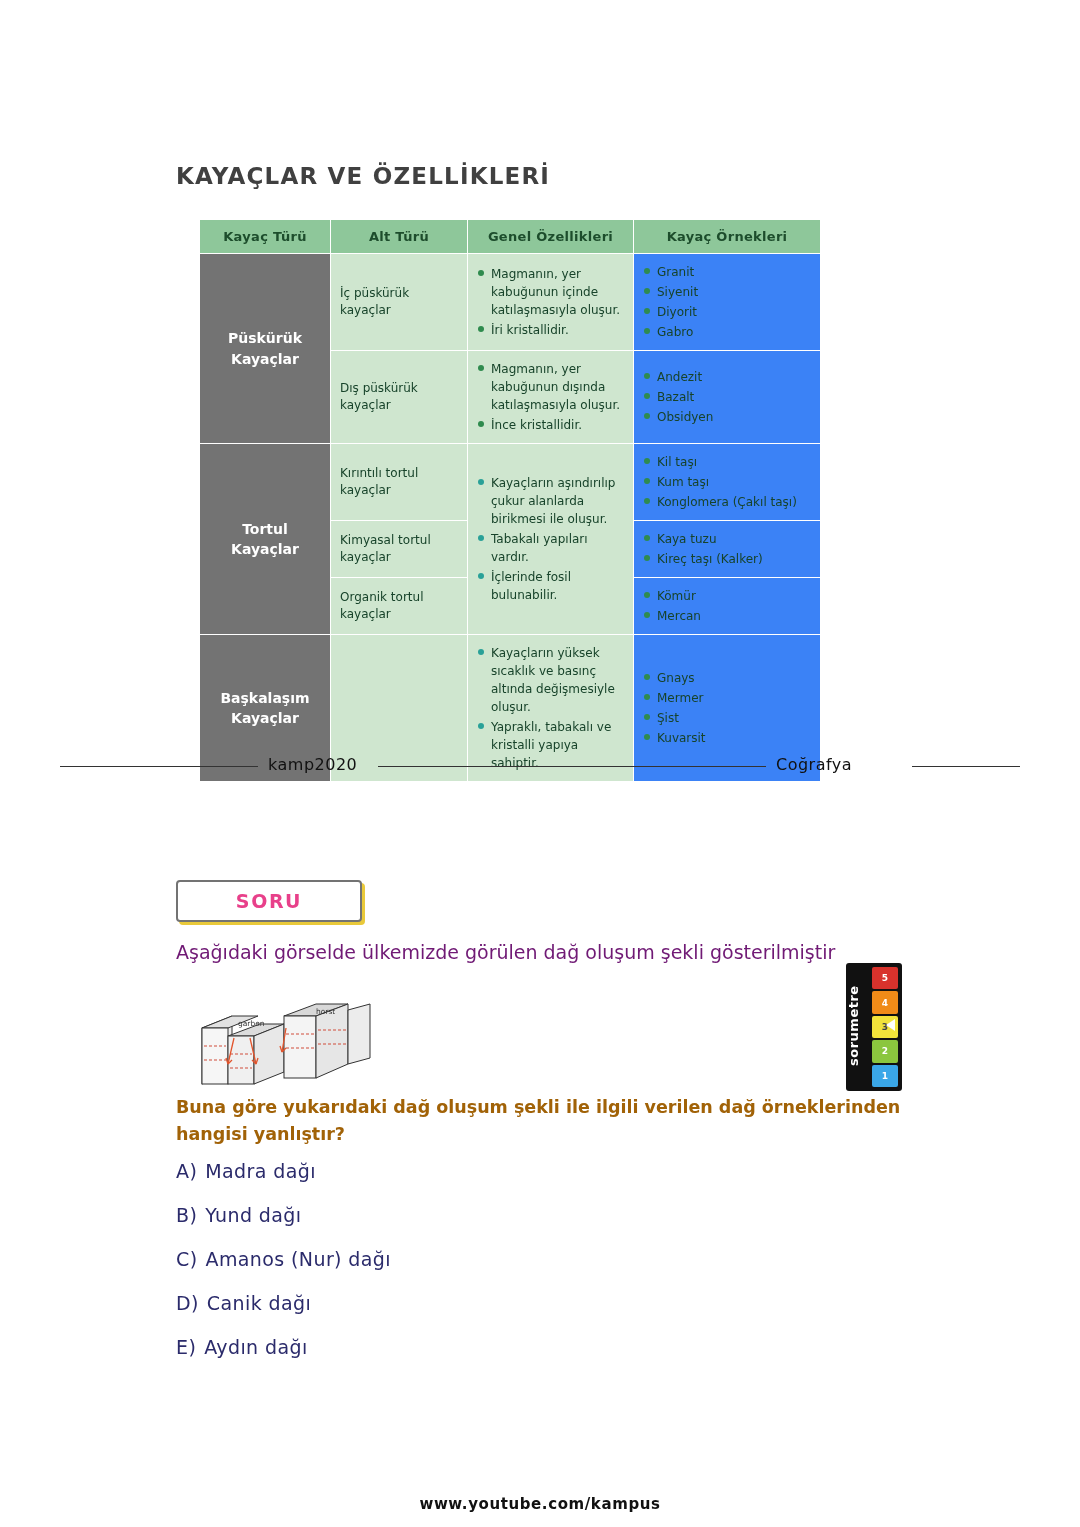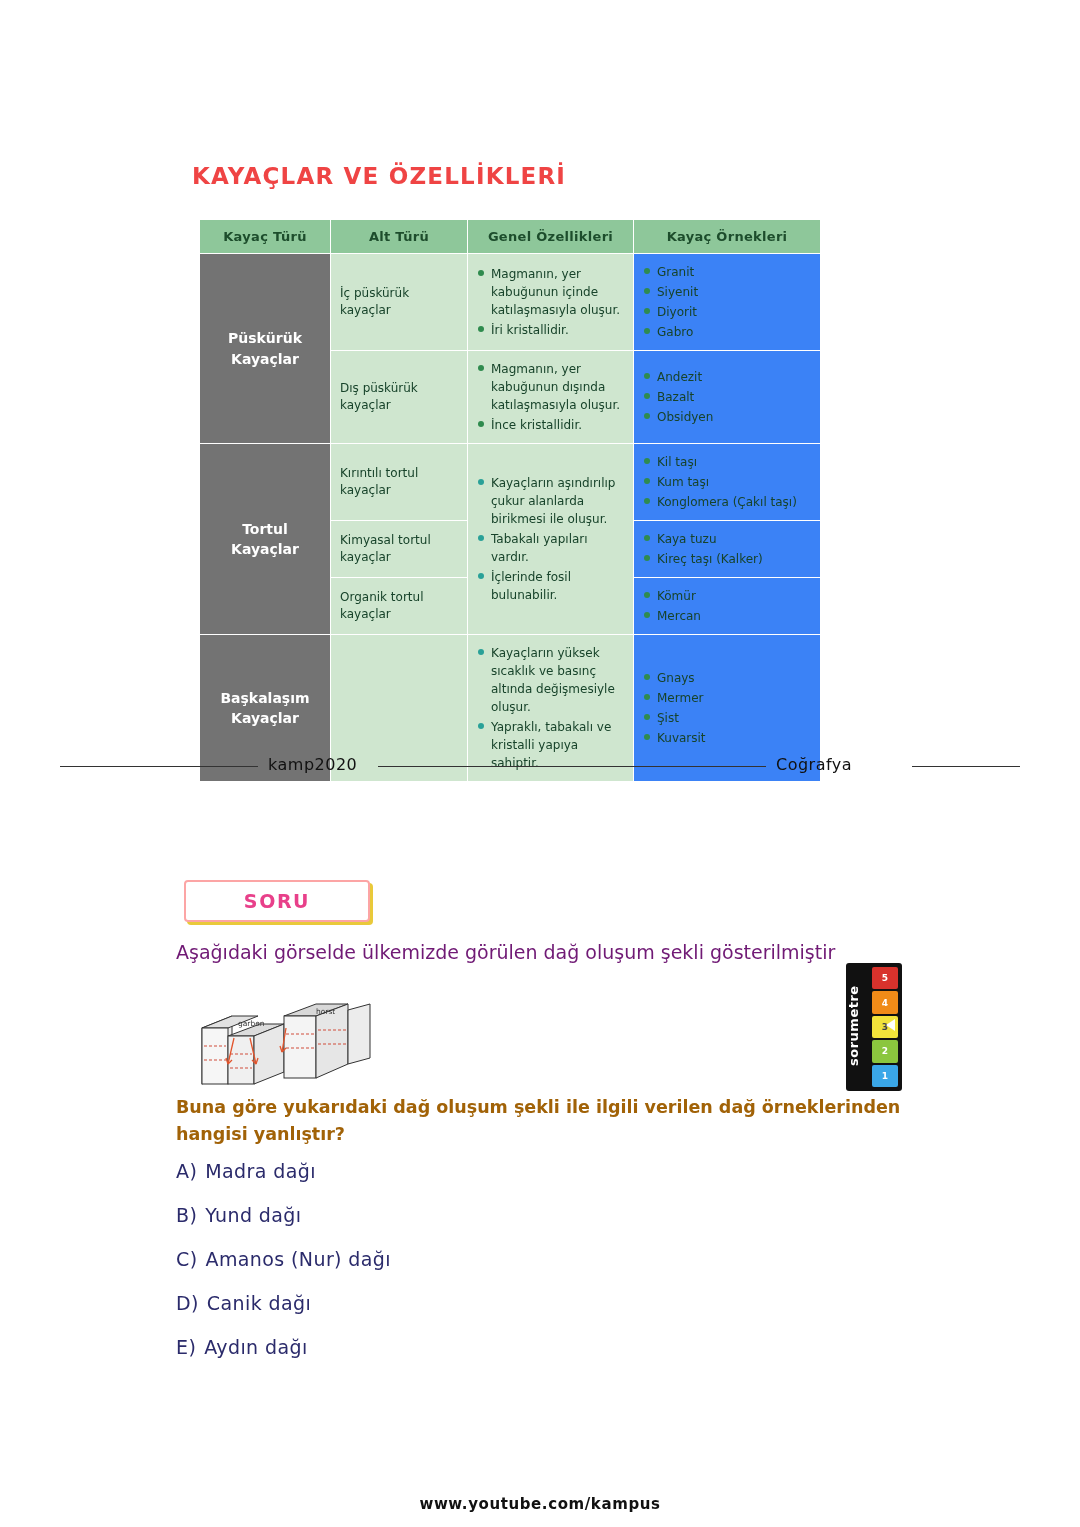--- a/index.html
+++ b/index.html
@@ -22,24 +22,23 @@
     left: 0; top: 0;
     width: 1080px;
   }
 
   .main-title {
     position: absolute;
     left: 176px;
     top: 163px;
     font-size: 23px;
     letter-spacing: 1.2px;
-    color: #ef4444;
+    color: #404040;
     font-family: "DejaVu Sans", sans-serif;
     font-weight: bold;
-    margin-left: 16px;
   }
 
   .rock-table {
     position: absolute;
     left: 199px;
     top: 219px;
     width: 622px;
     border-collapse: collapse;
     font-size: 11.5px;
   }
@@ -134,25 +133,24 @@
   .rule-label.left { left: 208px; }
   .rule-label.right { left: 716px; }
 
   
   .soru-box {
     position: absolute;
     left: 176px;
     top: 880px;
     width: 182px;
     height: 38px;
-    border: 2px solid #fca5a5;
+    border: 2px solid #737373;
     border-radius: 4px;
     background: #ffffff;
     box-shadow: 3px 3px 0 #e9c93a;
-    margin-left: 8px;
   }
   .soru-text {
     position: absolute;
     left: 0; right: 0; top: 8px;
     text-align: center;
     color: #e8408a;
     font-size: 19px;
     letter-spacing: 1.6px;
     font-weight: bold;
   }

